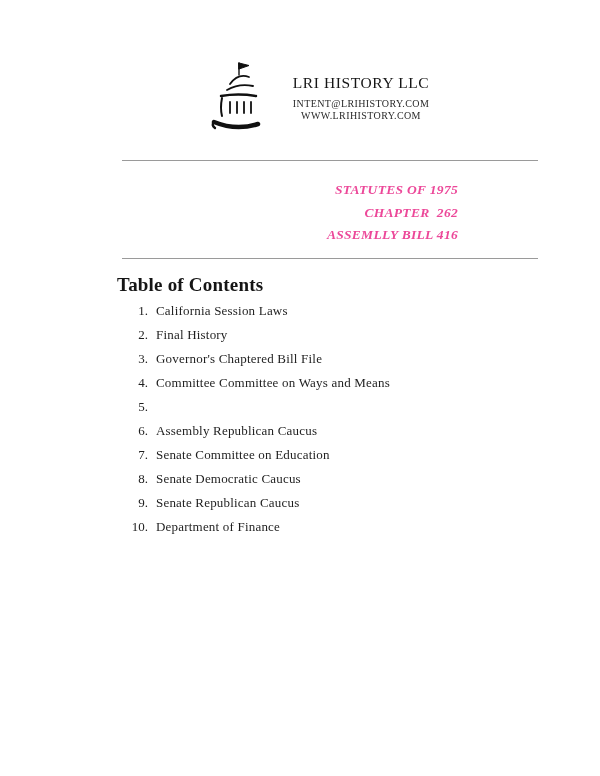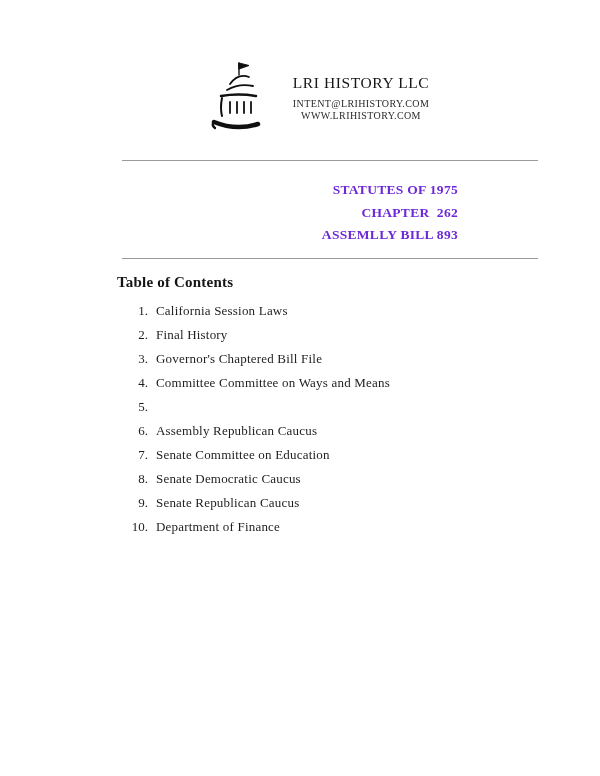--- a/index.html
+++ b/index.html
@@ -60,31 +60,32 @@
     position: absolute;
     right: 80px;
     top: 179px;
     text-align: right;
   }
   .title-line {
     font-weight: bold;
     font-size: 13.5px;
     line-height: 22.5px;
     letter-spacing: 0.3px;
-    color: #6d28d9;
+    color: #ec4899;
     white-space: pre;
+    font-style: italic;
   }
 
   
   .toc-heading {
     position: absolute;
     left: 55px;
     top: 274px;
     font-weight: bold;
-    font-size: 15px;
+    font-size: 19px;
     letter-spacing: 0.2px;
     color: #151515;
   }
   .toc-list {
     position: absolute;
     left: 55px;
     top: 304px;
     width: 420px;
     list-style: none;
   }
@@ -141,21 +142,21 @@
     <div class="contact-line">INTENT@LRIHISTORY.COM</div>
     <div class="contact-line">WWW.LRIHISTORY.COM</div>
   </div>
 
   <div class="rule rule-1"></div>
   <div class="rule rule-2"></div>
 
   <div class="title-block">
     <div class="title-line">STATUTES OF 1975</div>
     <div class="title-line">CHAPTER  262</div>
-    <div class="title-line">ASSEMLLY BILL 893</div>
+    <div class="title-line">ASSEMLLY BILL 416</div>
   </div>
 
   <div class="toc-heading">Table of Contents</div>
 
   <ol class="toc-list">
 
       <li class="toc-row">
         <span class="toc-num">1.</span>
         <span class="toc-label">California Session Laws</span>
       </li>

